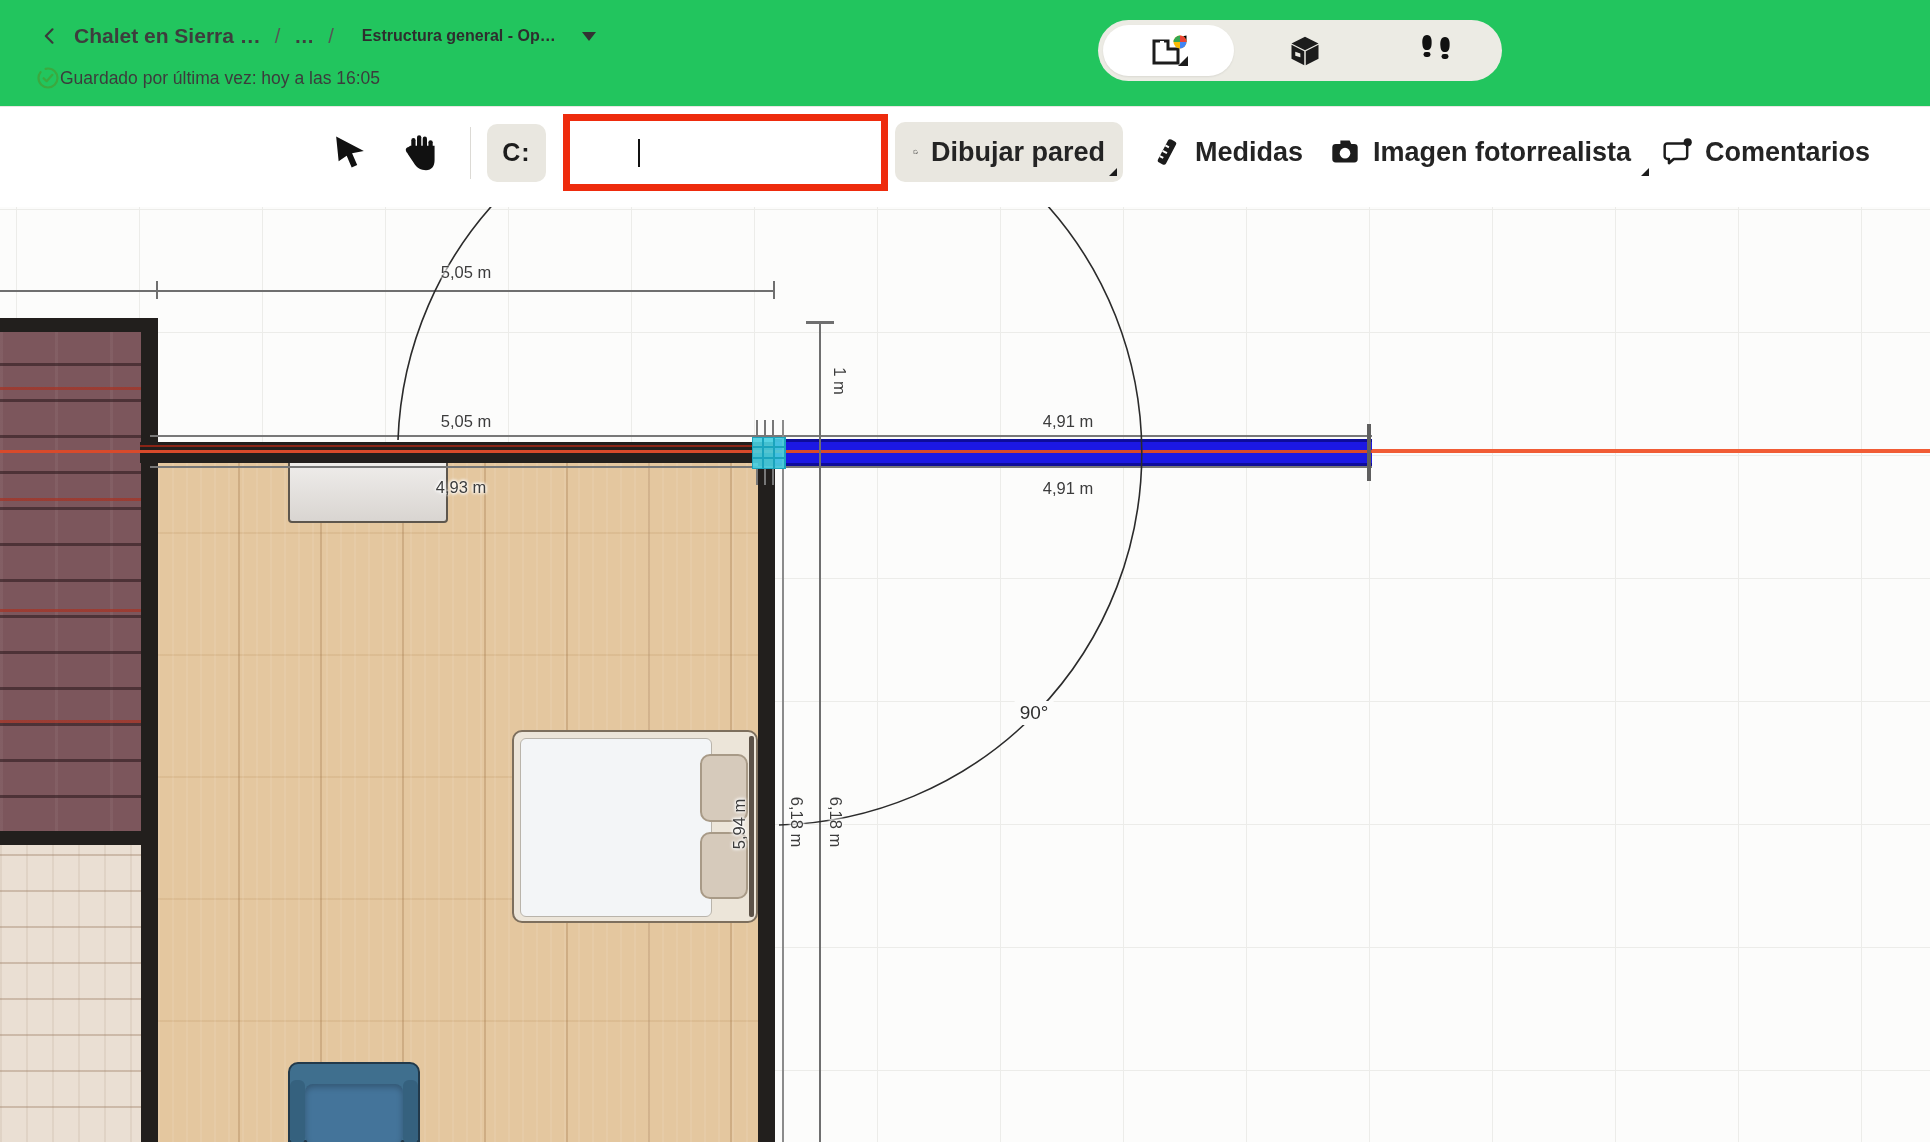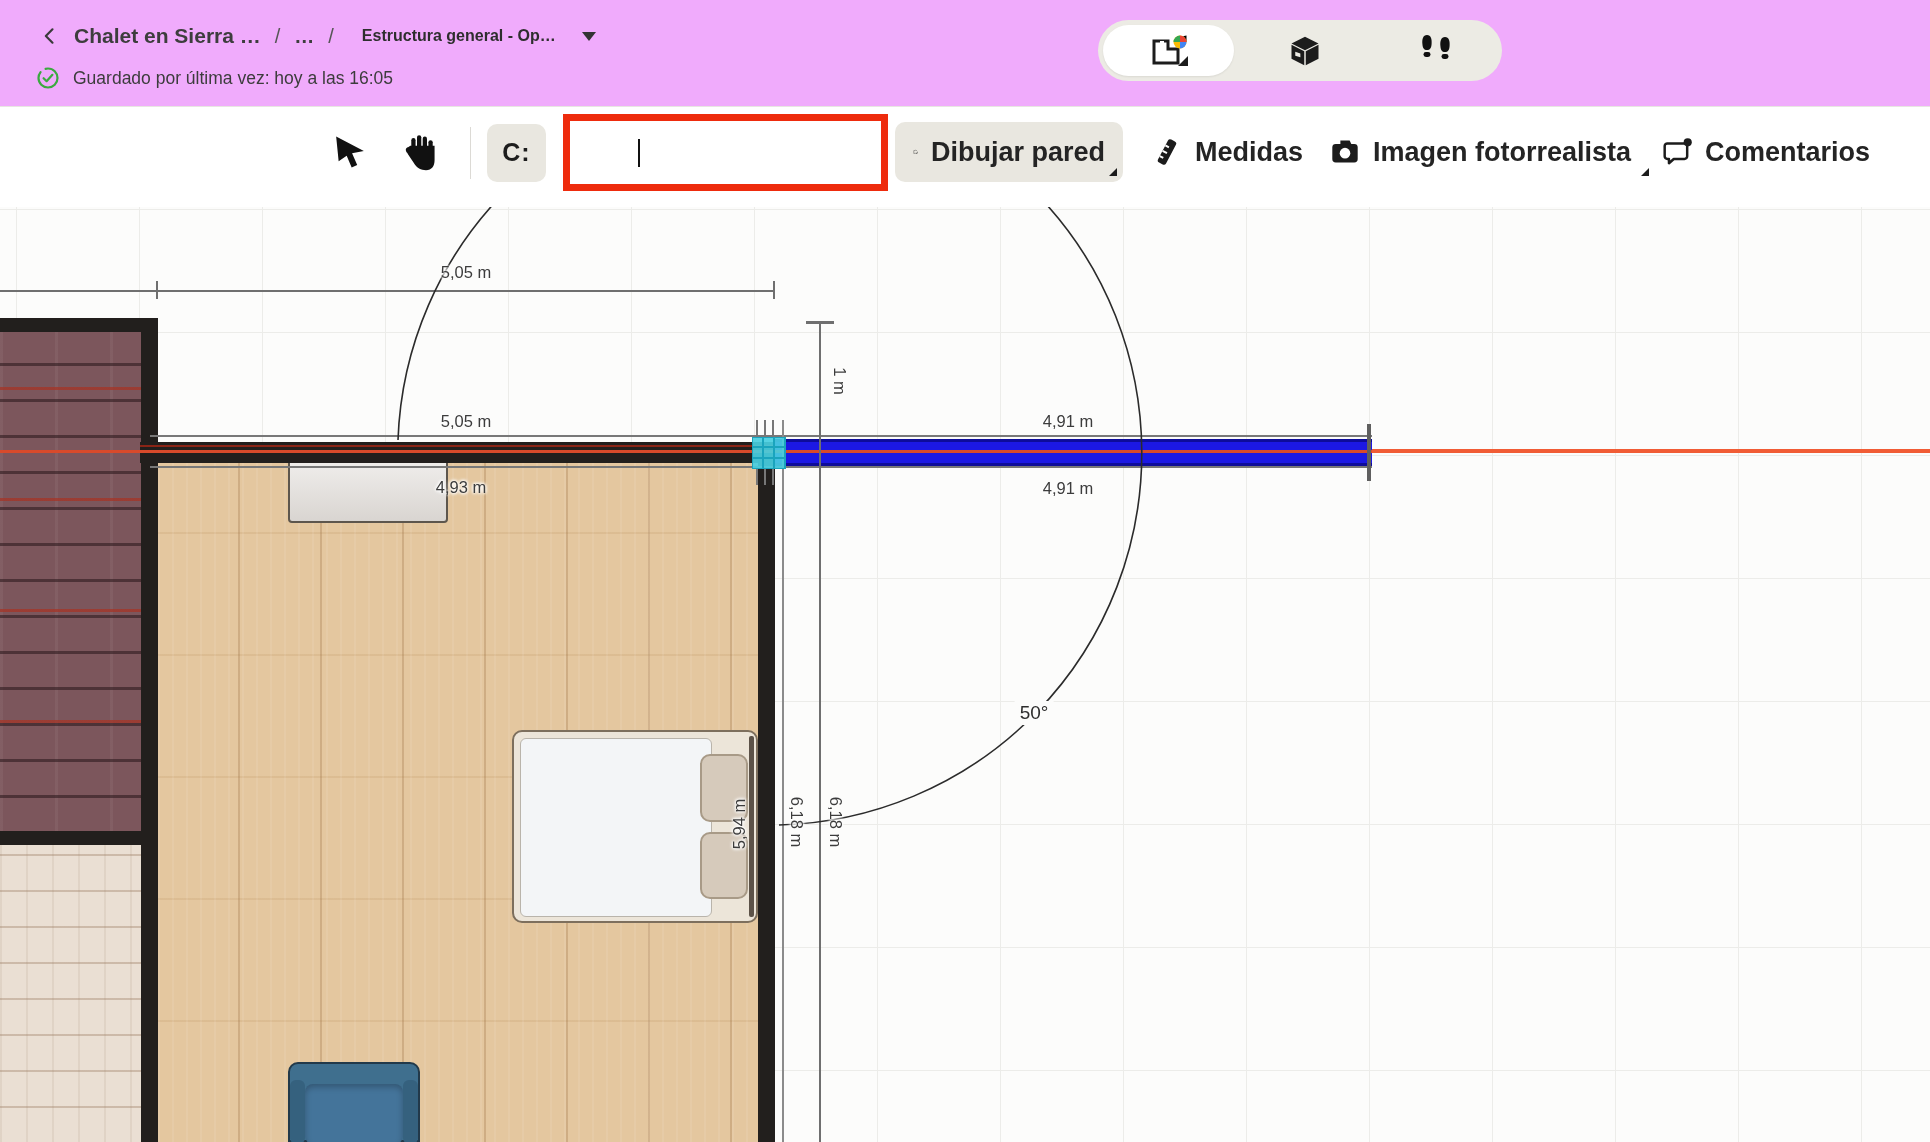--- a/index.html
+++ b/index.html
@@ -1,28 +1,28 @@
 <!DOCTYPE html>
 <html><head>
 <meta charset="utf-8">
 <style>
   html,body{margin:0;padding:0;background:#fff;}
   .app{position:relative;width:1930px;height:1142px;overflow:hidden;
        font-family:"Liberation Sans",sans-serif;color:#3a3a3a;background:#fff;}
   .abs{position:absolute;}
 
   
-  .header{position:absolute;left:0;top:0;width:1930px;height:106px;background:#f0abfc;border-bottom:1px solid #e8e6e2;}
+  .header{position:absolute;left:0;top:0;width:1930px;height:106px;background:#22c55e;border-bottom:1px solid #e8e6e2;}
   .crumb-row{position:absolute;left:40px;top:24px;display:flex;align-items:center;gap:14px;}
   .crumb-project{font-size:21px;font-weight:700;color:#3d3d3d;}
   .crumb-sep{font-size:20px;color:#555;}
   .crumb-collapsed{font-size:20px;font-weight:700;color:#3d3d3d;}
   .crumb-current{font-size:16px;font-weight:700;color:#2e2e2e;margin-left:14px;}
   .caret{width:0;height:0;border-left:7px solid transparent;border-right:7px solid transparent;border-top:9px solid #333;display:inline-block;}
-  .saved-row{position:absolute;left:36px;top:66px;display:flex;align-items:center;gap:13px;justify-content:center;}
+  .saved-row{position:absolute;left:36px;top:66px;display:flex;align-items:center;justify-content:center;}
   .saved-text{font-size:17.5px;color:#3c3c3c;}
 
   
   .switcher{position:absolute;left:1098px;top:20px;width:404px;height:61px;background:#ecebe4;border-radius:31px;display:flex;align-items:center;}
   .mode{flex:1;display:flex;align-items:center;justify-content:center;height:100%;cursor:pointer;}
   .mode.active{background:#fff;border-radius:26px;height:51px;margin:0 5px;box-shadow:0 1px 2px rgba(0,0,0,.08);}
 
   
   .toolbar{position:absolute;left:0;top:107px;width:1930px;height:100px;background:#fff;border-bottom:1px solid #e2e0db;}
   .floor-btn{position:absolute;left:38px;top:15px;width:245px;height:60px;border:2px solid #dbd9d4;border-radius:10px;
@@ -261,15 +261,15 @@
 
     <span class="dim-label" style="left:466px;top:65px;">5,05 m</span>
     <span class="dim-label" style="left:466px;top:214px;">5,05 m</span>
     <span class="dim-label" style="left:461px;top:280px;">4,93 m</span>
     <span class="dim-label" style="left:1068px;top:214px;">4,91 m</span>
     <span class="dim-label" style="left:1068px;top:281px;">4,91 m</span>
     <span class="dim-label rot90" style="left:839px;top:174px;">1 m</span>
     <span class="dim-label rot90" style="left:796px;top:615px;">6,18 m</span>
     <span class="dim-label rot90" style="left:835px;top:615px;">6,18 m</span>
     <span class="dim-label rotm90" style="left:739px;top:617px;">5,94 m</span>
-    <span class="angle-label">50°</span>
+    <span class="angle-label">90°</span>
   </div>
 </div>
 
 </body></html>

